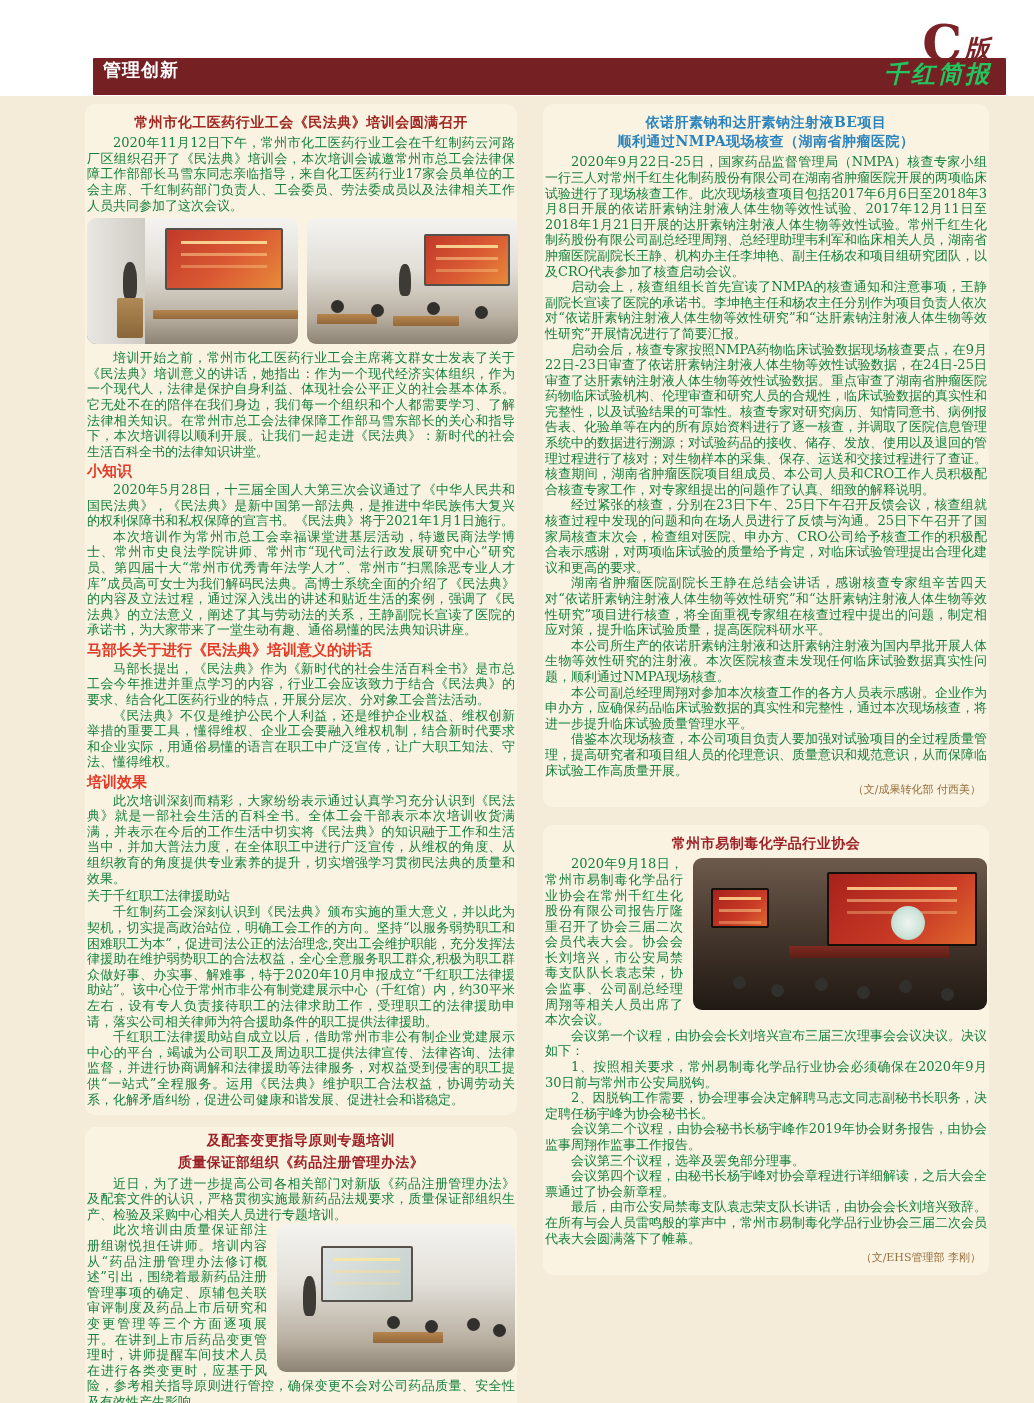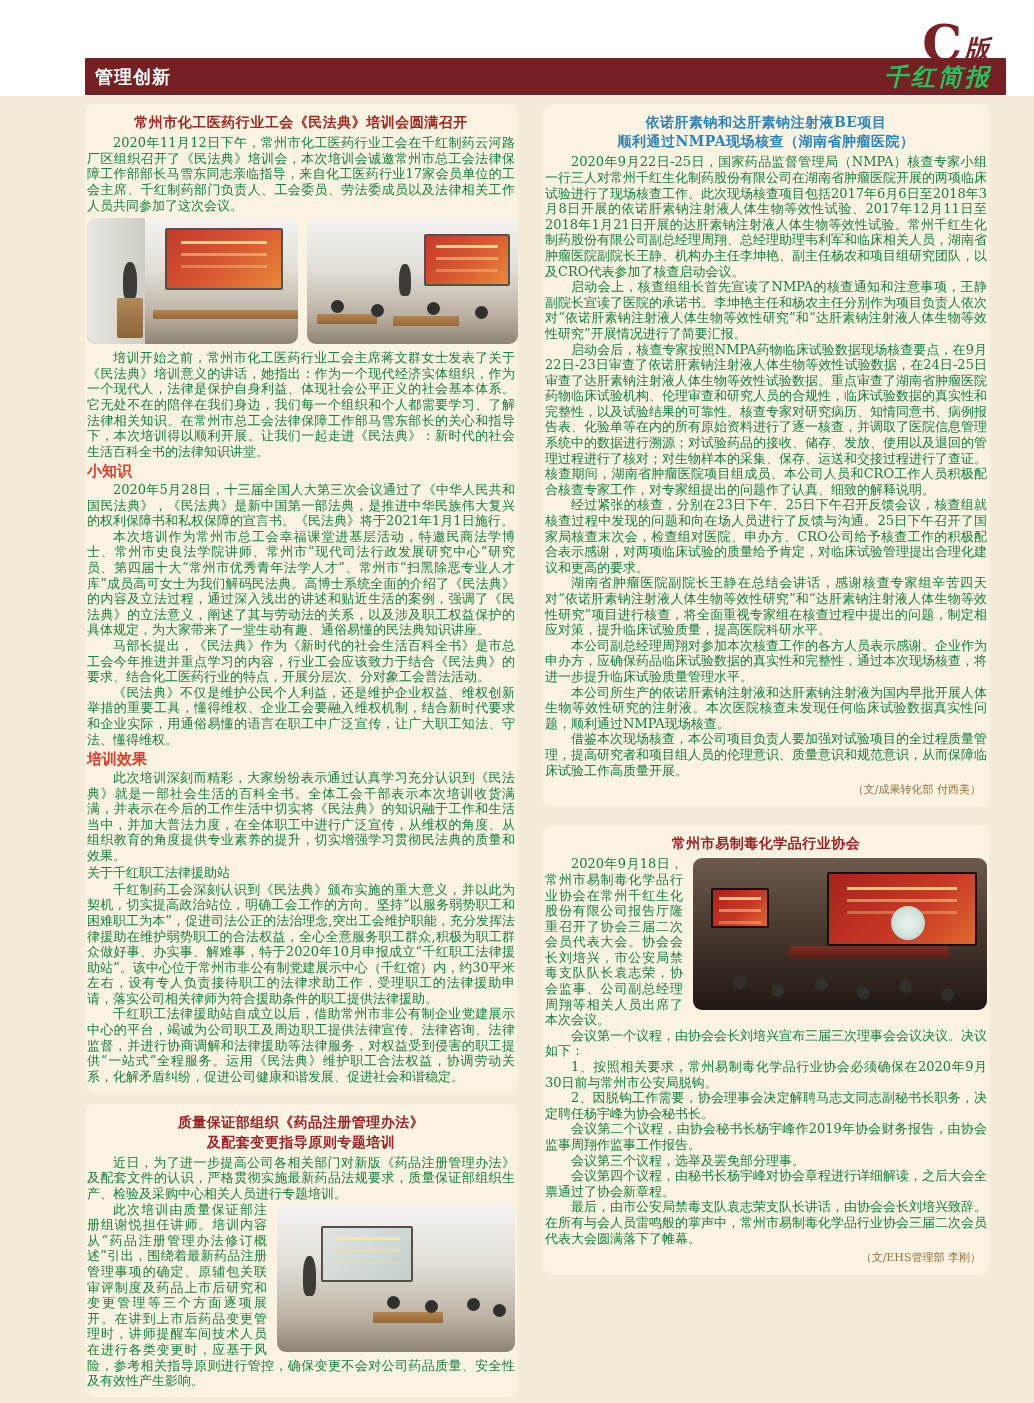--- a/index.html
+++ b/index.html
@@ -21,23 +21,23 @@
     position:absolute; right:44px; top:22px;
     color:#7a2226; display:flex; align-items:flex-start;
   }
   .edition-letter {
     font-family:"DejaVu Serif","Liberation Serif",serif;
     font-size:50px; font-weight:bold; line-height:44px;
     color:#7a2226; letter-spacing:0;
   }
   .edition-label { font-size:26px; font-weight:bold; margin:10px 0 0 2px; font-style:italic; }
   .header-bar {
-    position:absolute; left:85px; right:28px; top:58px; height:37px;
+    position:absolute; left:93px; right:28px; top:58px; height:37px;
     background:#752023; border-radius:1px;
-    display:flex; align-items:center; justify-content:space-between;
+    display:flex; align-items:flex-start; justify-content:space-between;
     padding:0 14px 0 10px; z-index:3;
   }
   .section-title {
     color:#ffffff; font-family:"DejaVu Sans","Liberation Sans",sans-serif;
     font-weight:bold; font-size:18px; letter-spacing:1px;
   }
   .masthead {
     color:#22c55e; font-size:24px; font-weight:bold; font-style:italic;
     letter-spacing:3px;
   }
@@ -145,33 +145,34 @@
           <div class="ph-head" style="left:24px;top:82px;"></div>
           <div class="ph-head" style="left:64px;top:86px;"></div>
           <div class="ph-head" style="left:120px;top:84px;"></div>
           <div class="ph-head" style="left:168px;top:88px;"></div>
         </div>
       </div>
 
       <p class="body">培训开始之前，常州市化工医药行业工会主席蒋文群女士发表了关于《民法典》培训意义的讲话，她指出：作为一个现代经济实体组织，作为一个现代人，法律是保护自身利益、体现社会公平正义的社会基本体系。它无处不在的陪伴在我们身边，我们每一个组织和个人都需要学习、了解法律相关知识。在常州市总工会法律保障工作部马雪东部长的关心和指导下，本次培训得以顺利开展。让我们一起走进《民法典》：新时代的社会生活百科全书的法律知识讲堂。</p>
       <h2 class="red-sub">小知识</h2>
       <p class="body">2020年5月28日，十三届全国人大第三次会议通过了《中华人民共和国民法典》，《民法典》是新中国第一部法典，是推进中华民族伟大复兴的权利保障书和私权保障的宣言书。《民法典》将于2021年1月1日施行。</p>
-      <p class="body">本次培训作为常州市总工会幸福课堂进基层活动，特邀民商法学博士、常州市史良法学院讲师、常州市“现代司法行政发展研究中心”研究员、第四届十大“常州市优秀青年法学人才”、常州市“扫黑除恶专业人才库”成员高可女士为我们解码民法典。高博士系统全面的介绍了《民法典》的内容及立法过程，通过深入浅出的讲述和贴近生活的案例，强调了《民法典》的立法意义，阐述了其与劳动法的关系，以及涉及职工权益保护的具体规定，为大家带来了一堂生动有趣、通俗易懂的民法典知识讲座。</p>
+      <p class="body">本次培训作为常州市总工会幸福课堂进基层活动，特邀民商法学博士、常州市史良法学院讲师、常州市“现代司法行政发展研究中心”研究员、第四届十大“常州市优秀青年法学人才”、常州市“扫黑除恶专业人才库”成员高可女士为我们解码民法典。高博士系统全面的介绍了《民法典》的内容及立法过程，通过深入浅出的讲述和贴近生活的案例，强调了《民法典》的立法意义，阐述了其与劳动法的关系，王静副院长宣读了医院的承诺书，为大家带来了一堂生动有趣、通俗易懂的民法典知识讲座。</p>
+      <h2 class="red-sub">马部长关于进行《民法典》培训意义的讲话</h2>
       <p class="body">马部长提出，《民法典》作为《新时代的社会生活百科全书》是市总工会今年推进并重点学习的内容，行业工会应该致力于结合《民法典》的要求、结合化工医药行业的特点，开展分层次、分对象工会普法活动。</p>
       <p class="body">《民法典》不仅是维护公民个人利益，还是维护企业权益、维权创新举措的重要工具，懂得维权、企业工会要融入维权机制，结合新时代要求和企业实际，用通俗易懂的语言在职工中广泛宣传，让广大职工知法、守法、懂得维权。</p>
       <h2 class="red-sub">培训效果</h2>
       <p class="body">此次培训深刻而精彩，大家纷纷表示通过认真学习充分认识到《民法典》就是一部社会生活的百科全书。全体工会干部表示本次培训收货满满，并表示在今后的工作生活中切实将《民法典》的知识融于工作和生活当中，并加大普法力度，在全体职工中进行广泛宣传，从维权的角度、从组织教育的角度提供专业素养的提升，切实增强学习贯彻民法典的质量和效果。</p>
       <p class="body plain-sub">关于千红职工法律援助站</p>
       <p class="body">千红制药工会深刻认识到《民法典》颁布实施的重大意义，并以此为契机，切实提高政治站位，明确工会工作的方向。坚持“以服务弱势职工和困难职工为本”，促进司法公正的法治理念,突出工会维护职能，充分发挥法律援助在维护弱势职工的合法权益，全心全意服务职工群众,积极为职工群众做好事、办实事、解难事，特于2020年10月申报成立“千红职工法律援助站”。该中心位于常州市非公有制党建展示中心（千红馆）内，约30平米左右，设有专人负责接待职工的法律求助工作，受理职工的法律援助申请，落实公司相关律师为符合援助条件的职工提供法律援助。</p>
       <p class="body">千红职工法律援助站自成立以后，借助常州市非公有制企业党建展示中心的平台，竭诚为公司职工及周边职工提供法律宣传、法律咨询、法律监督，并进行协商调解和法律援助等法律服务，对权益受到侵害的职工提供“一站式”全程服务。运用《民法典》维护职工合法权益，协调劳动关系，化解矛盾纠纷，促进公司健康和谐发展、促进社会和谐稳定。</p>
     </div>
 
     <div class="panel clearfix">
+      <h1 class="art-title maroon2" style="margin-top:-3px;">及配套变更指导原则专题培训</h1>
       <h1 class="art-title maroon2">质量保证部组织《药品注册管理办法》</h1>
-      <h1 class="art-title maroon2" style="margin-top:-3px;">及配套变更指导原则专题培训</h1>
       <p class="body">近日，为了进一步提高公司各相关部门对新版《药品注册管理办法》及配套文件的认识，严格贯彻实施最新药品法规要求，质量保证部组织生产、检验及采购中心相关人员进行专题培训。</p>
       <div class="photo ph-c">
         <div class="ph-screen" style="left:44px;top:22px;width:92px;height:56px;background:linear-gradient(135deg,#dfe4e2,#c4cfca);"></div>
         <div class="ph-person" style="left:26px;top:52px;width:13px;height:40px;"></div>
         <div class="ph-desk" style="left:96px;top:108px;width:70px;height:11px;"></div>
 
         <div class="ph-head" style="left:110px;top:92px;"></div>
         <div class="ph-head" style="left:148px;top:96px;"></div>
         <div class="ph-head" style="left:190px;top:94px;"></div>
         <div class="ph-head" style="left:216px;top:100px;"></div>
@@ -185,22 +186,22 @@
   <div class="col-right">
 
     <div class="panel">
       <h1 class="art-title blue">依诺肝素钠和达肝素钠注射液BE项目</h1>
       <h1 class="art-title blue" style="margin-top:-3px;">顺利通过NMPA现场核查（湖南省肿瘤医院）</h1>
       <p class="body">2020年9月22日-25日，国家药品监督管理局（NMPA）核查专家小组一行三人对常州千红生化制药股份有限公司在湖南省肿瘤医院开展的两项临床试验进行了现场核查工作。此次现场核查项目包括2017年6月6日至2018年3月8日开展的依诺肝素钠注射液人体生物等效性试验、2017年12月11日至2018年1月21日开展的达肝素钠注射液人体生物等效性试验。常州千红生化制药股份有限公司副总经理周翔、总经理助理韦利军和临床相关人员，湖南省肿瘤医院副院长王静、机构办主任李坤艳、副主任杨农和项目组研究团队，以及CRO代表参加了核查启动会议。</p>
       <p class="body">启动会上，核查组组长首先宣读了NMPA的核查通知和注意事项，王静副院长宣读了医院的承诺书。李坤艳主任和杨农主任分别作为项目负责人依次对“依诺肝素钠注射液人体生物等效性研究”和“达肝素钠注射液人体生物等效性研究”开展情况进行了简要汇报。</p>
       <p class="body">启动会后，核查专家按照NMPA药物临床试验数据现场核查要点，在9月22日-23日审查了依诺肝素钠注射液人体生物等效性试验数据，在24日-25日审查了达肝素钠注射液人体生物等效性试验数据。重点审查了湖南省肿瘤医院药物临床试验机构、伦理审查和研究人员的合规性，临床试验数据的真实性和完整性，以及试验结果的可靠性。核查专家对研究病历、知情同意书、病例报告表、化验单等在内的所有原始资料进行了逐一核查，并调取了医院信息管理系统中的数据进行溯源；对试验药品的接收、储存、发放、使用以及退回的管理过程进行了核对；对生物样本的采集、保存、运送和交接过程进行了查证。核查期间，湖南省肿瘤医院项目组成员、本公司人员和CRO工作人员积极配合核查专家工作，对专家组提出的问题作了认真、细致的解释说明。</p>
       <p class="body">经过紧张的核查，分别在23日下午、25日下午召开反馈会议，核查组就核查过程中发现的问题和向在场人员进行了反馈与沟通。25日下午召开了国家局核查末次会，检查组对医院、申办方、CRO公司给予核查工作的积极配合表示感谢，对两项临床试验的质量给予肯定，对临床试验管理提出合理化建议和更高的要求。</p>
       <p class="body">湖南省肿瘤医院副院长王静在总结会讲话，感谢核查专家组辛苦四天对“依诺肝素钠注射液人体生物等效性研究”和“达肝素钠注射液人体生物等效性研究”项目进行核查，将全面重视专家组在核查过程中提出的问题，制定相应对策，提升临床试验质量，提高医院科研水平。</p>
+      <p class="body">本公司所生产的依诺肝素钠注射液和达肝素钠注射液为国内早批开展人体生物等效性研究的注射液。本次医院核查未发现任何临床试验数据真实性问题，顺利通过NMPA现场核查。</p>
       <p class="body">本公司副总经理周翔对参加本次核查工作的各方人员表示感谢。企业作为申办方，应确保药品临床试验数据的真实性和完整性，通过本次现场核查，将进一步提升临床试验质量管理水平。</p>
-      <p class="body">本公司所生产的依诺肝素钠注射液和达肝素钠注射液为国内早批开展人体生物等效性研究的注射液。本次医院核查未发现任何临床试验数据真实性问题，顺利通过NMPA现场核查。</p>
       <p class="body">借鉴本次现场核查，本公司项目负责人要加强对试验项目的全过程质量管理，提高研究者和项目组人员的伦理意识、质量意识和规范意识，从而保障临床试验工作高质量开展。</p>
       <p class="byline">（文/成果转化部 付西美）</p>
     </div>
 
     <div class="spacer6"></div>
 
     <div class="panel clearfix">
       <h1 class="art-title maroon2">常州市易制毒化学品行业协会</h1>
       <div class="photo ph-d">
         <div class="ph-screen" style="right:10px;top:14px;width:150px;height:74px;"></div>

